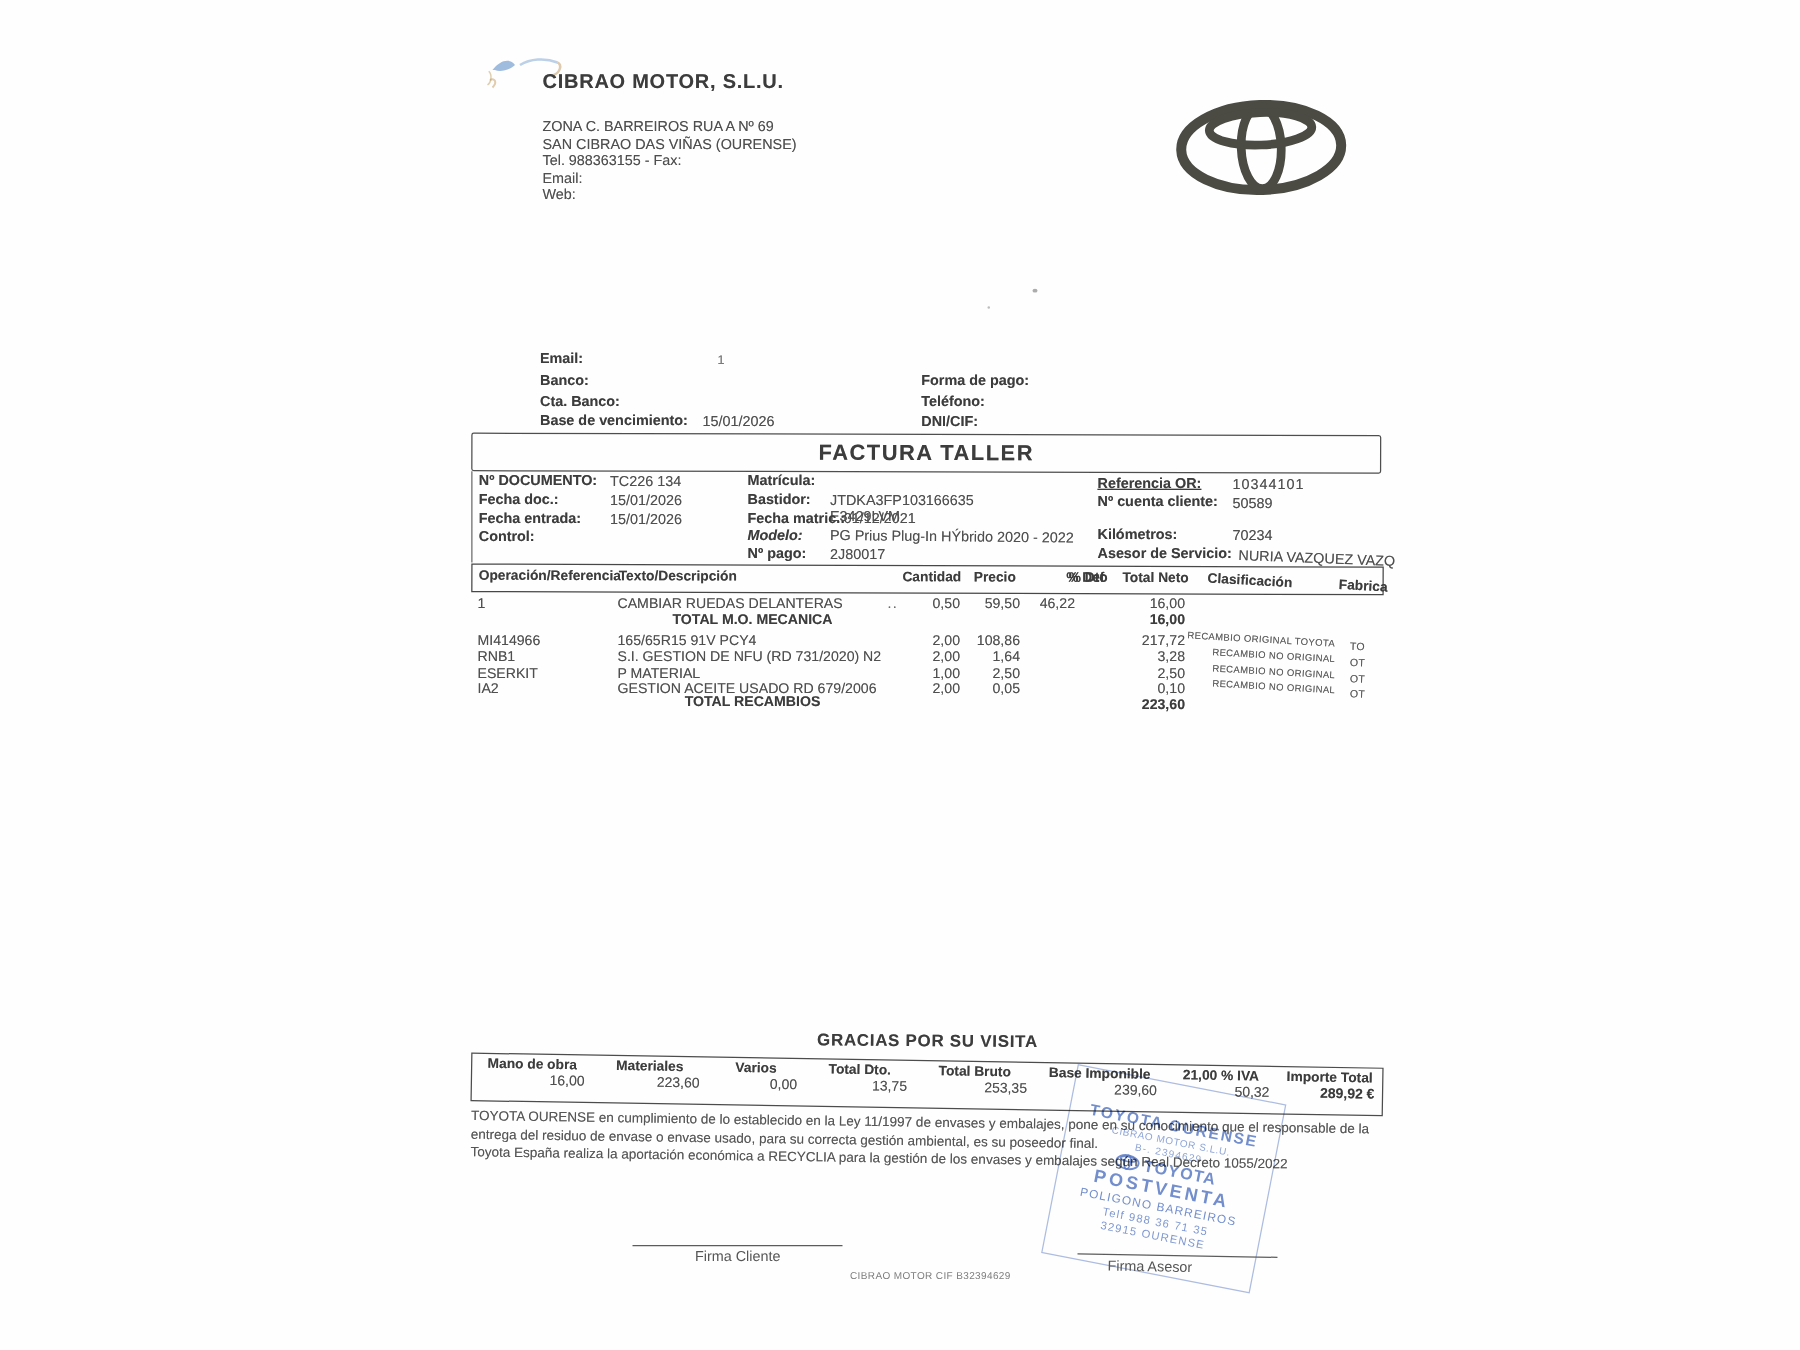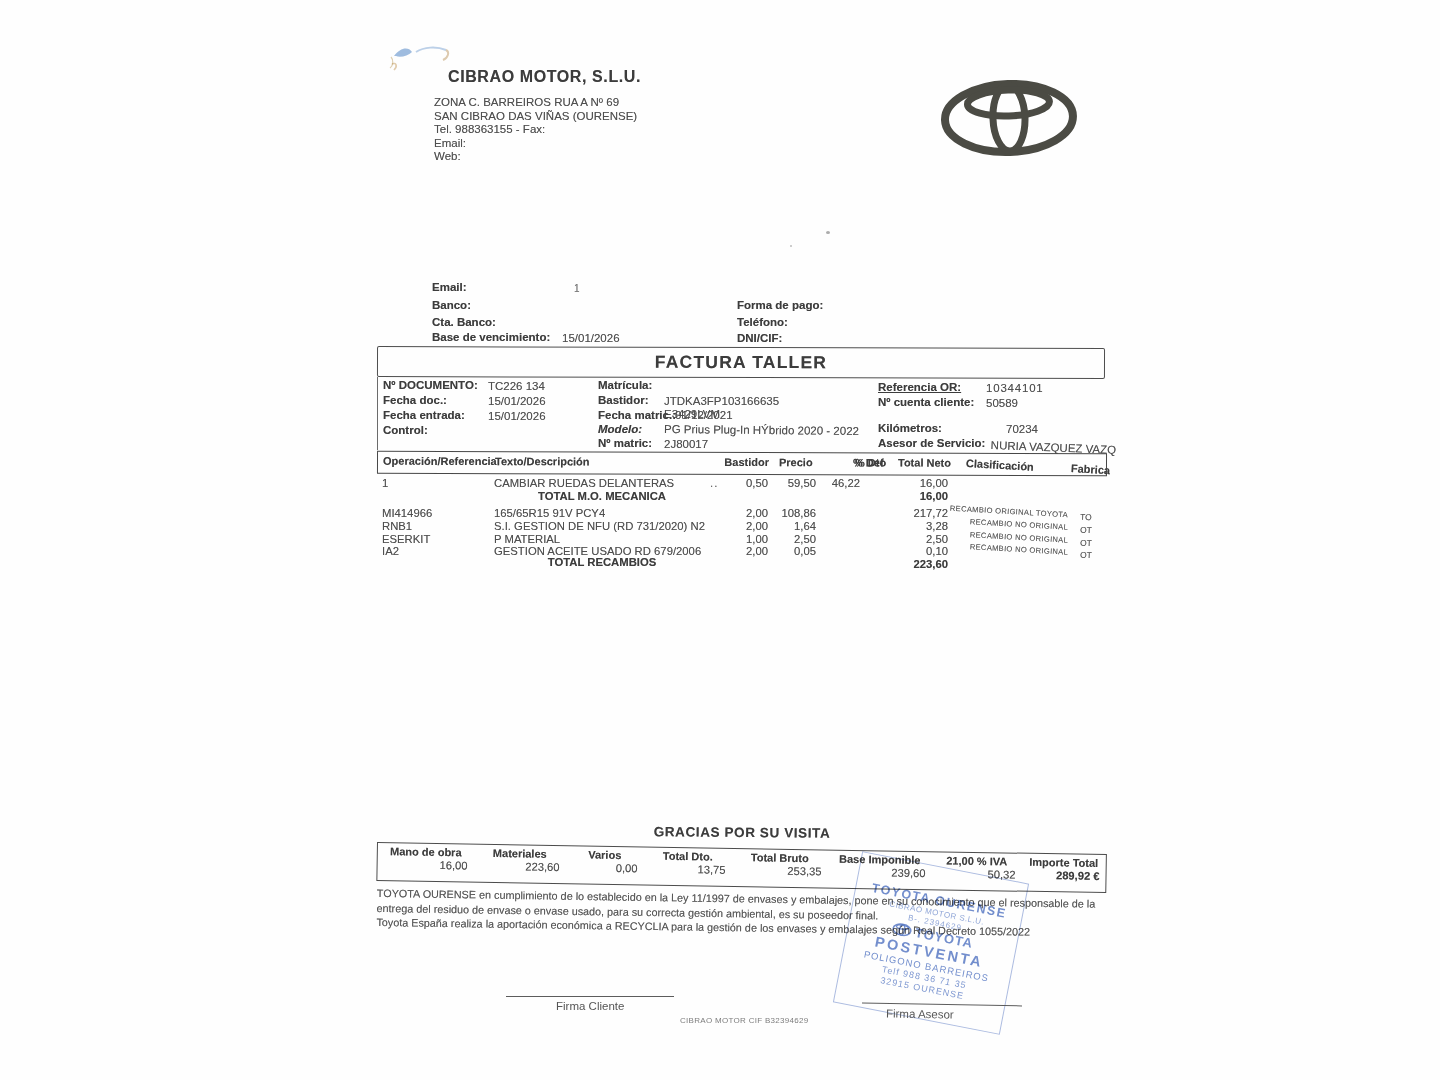--- a/index.html
+++ b/index.html
@@ -8,21 +8,21 @@
     background:#fefefe;
     font-family:"Liberation Sans", sans-serif;
     color:#4f4f4f;
   }
   .abs{position:absolute;}
   .scan{color:#4f4f4f; text-shadow:0 0 .4px rgba(90,90,90,.55);}
   .b{font-weight:bold;color:#3c3c3c;}
   .doc-line{white-space:nowrap;}
 
   
-  .company-name{left:448px;top:57px;font-size:16px;letter-spacing:.6px;margin-top:11px;}
+  .company-name{left:434px;top:57px;font-size:16px;letter-spacing:.6px;}
   .addr{left:434px;top:96px;font-size:11.5px;line-height:13.5px;}
 
   
   .pay-l{left:432px;font-size:11.5px;}
   .pay-v{font-size:11.5px;}
   .pay-r{left:737px;font-size:11.5px;}
 
   
   .title-box{left:377px;top:347px;width:726px;height:29px;border:1.6px solid #4e4e4e;border-radius:2px;transform:rotate(.15deg);}
   .title-text{width:100%;text-align:center;top:4px;font-size:17.5px;letter-spacing:1.2px;}
@@ -134,38 +134,38 @@
   <div class="abs dl b scan doc-line" style="left:5px;top:47px;">Control:</div>
 
   <div class="abs dl b scan doc-line" style="left:220px;top:2px;">Matrícula:</div>
   <div class="abs dv scan doc-line" style="left:286px;top:3px;margin-top:28px;">E3429LVM</div>
   <div class="abs dl b scan doc-line" style="left:220px;top:17px;">Bastidor:</div>
   <div class="abs dv scan doc-line" style="left:286px;top:18px;">JTDKA3FP103166635</div>
   <div class="abs dl b scan doc-line" style="left:220px;top:32px;">Fecha matric.:</div>
   <div class="abs dv scan doc-line" style="left:297px;top:32px;">01/12/2021</div>
   <div class="abs dl b scan doc-line" style="left:220px;top:46px;font-style:italic;">Modelo:</div>
   <div class="abs dv scan doc-line" style="left:286px;top:47px;transform:rotate(.6deg);">PG Prius Plug-In HÝbrido 2020 - 2022</div>
-  <div class="abs dl b scan doc-line" style="left:220px;top:60px;">Nº matric:</div>
+  <div class="abs dl b scan doc-line" style="left:220px;top:60px;">Nº pago:</div>
   <div class="abs dv scan doc-line" style="left:286px;top:61px;">2J80017</div>
 
   <div class="abs dl b scan doc-line" style="left:500px;top:4px;text-decoration:underline;">Referencia OR:</div>
   <div class="abs dv scan doc-line" style="left:608px;top:5px;letter-spacing:.8px;">10344101</div>
   <div class="abs dl b scan doc-line" style="left:500px;top:19px;">Nº cuenta cliente:</div>
   <div class="abs dv scan doc-line" style="left:608px;top:20px;">50589</div>
   <div class="abs dl b scan doc-line" style="left:500px;top:45px;">Kilómetros:</div>
-  <div class="abs dv scan doc-line" style="left:628px;top:46px;">70234</div>
+  <div class="abs dv scan doc-line" style="left:608px;top:46px;">70234</div>
   <div class="abs dl b scan doc-line" style="left:500px;top:60px;">Asesor de Servicio:</div>
   <div class="abs dv scan doc-line" style="left:613px;top:62px;transform:rotate(2.2deg);transform-origin:0 0;">NURIA VAZQUEZ VAZQ</div>
 </div>
 
 <div class="abs table-wrap">
   <div class="abs thead">
     <div class="abs th b scan doc-line col-ref">Operación/Referencia</div>
     <div class="abs th b scan doc-line col-desc">Texto/Descripción</div>
-    <div class="abs th b scan doc-line col-qty">Bastidor</div>
+    <div class="abs th b scan doc-line col-qty">Cantidad</div>
     <div class="abs th b scan doc-line" style="left:401px;">Precio</div>
     <div class="abs th b scan doc-line" style="left:441px;margin-left:36px;">% Dto</div>
     <div class="abs th b scan doc-line" style="left:475px;">% Def</div>
     <div class="abs th b scan doc-line" style="left:520px;">Total Neto</div>
     <div class="abs th b scan doc-line" style="left:588px;top:5px;transform:rotate(3deg);">Clasificación</div>
     <div class="abs th b scan doc-line" style="left:693px;top:9px;transform:rotate(3deg);">Fabrica</div>
   </div>
 
   <div class="abs row" style="top:25px;width:731px;">
     <span class="abs scan col-ref">1</span>

